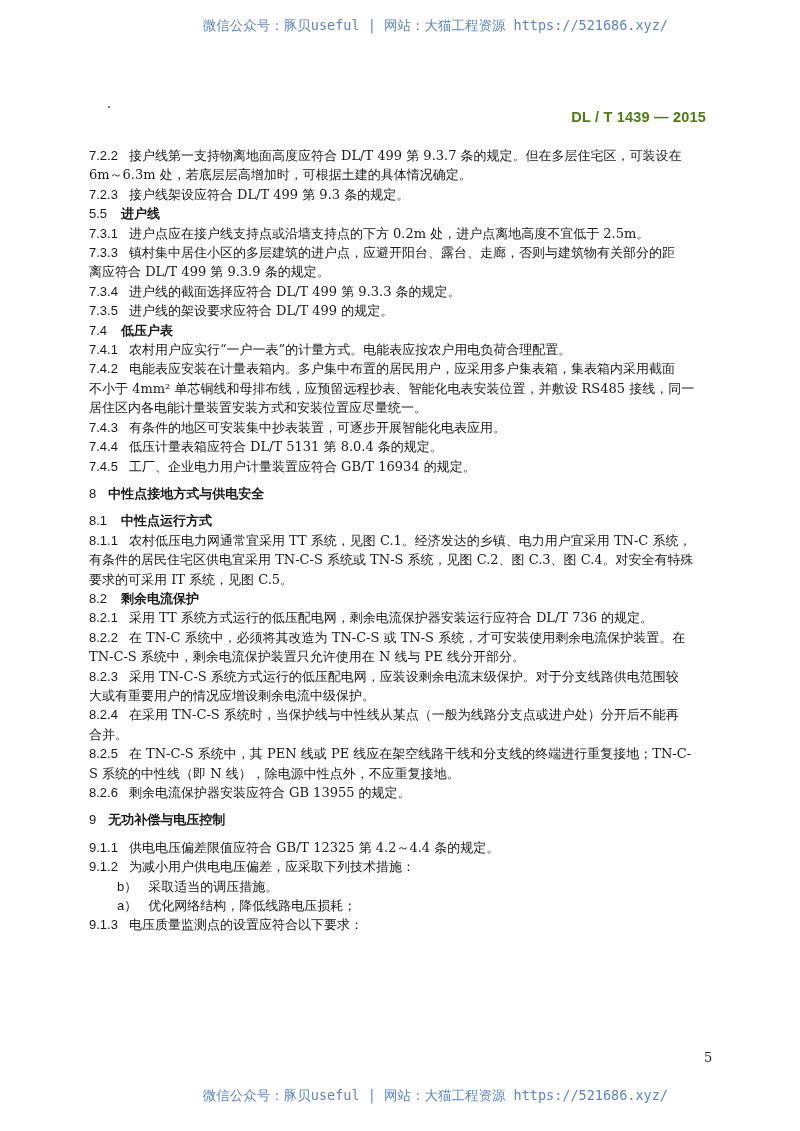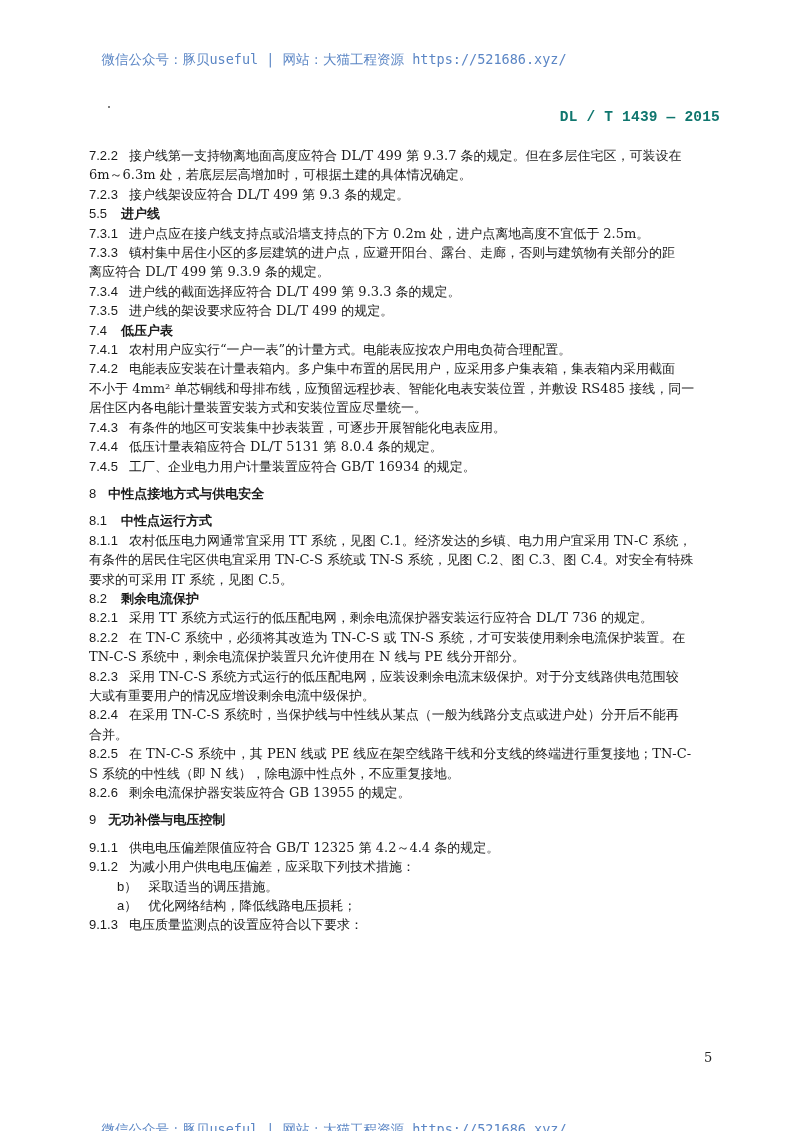--- a/index.html
+++ b/index.html
@@ -1,25 +1,25 @@
 <!DOCTYPE html>
 <html><head>
 <meta charset="utf-8">
 <style>
   html, body { margin:0; padding:0; background:#ffffff; }
   body { width:800px; height:1131px; position:relative; overflow:hidden;
          font-family:"DejaVu Serif", "Liberation Serif", serif; color:#1a1a1a; }
-  .watermark { position:absolute; left:0; width:668px; text-align:center;
+  .watermark { position:absolute; left:0; width:668px; text-align:right;
                font-family:"DejaVu Sans Mono","Liberation Mono", monospace;
-               font-size:13.5px; color:#5b86c5; letter-spacing:0px;margin-top:34px; }
+               font-size:13.5px; color:#5b86c5; letter-spacing:0px; }
   .wm-top { top:17px; }
   .wm-bottom { top:1087px; }
   .dot { position:absolute; left:108px; top:106px; width:2px; height:2px; background:#555; border-radius:1px; }
-  .std-code { position:absolute; right:80px; top:109px; font-family:Liberation Mono, monospace;
-              font-size:14.5px; font-weight:bold; color:#0f766e; letter-spacing:0.2px; }
+  .std-code { position:absolute; right:94px; top:109px; font-family:Liberation Sans, sans-serif;
+              font-size:14.5px; font-weight:bold; color:#4d7c0f; letter-spacing:0.2px; }
   .content { position:absolute; left:89px; top:146px; width:626px; font-size:13px; line-height:19.4px; }
   .line { white-space:nowrap; overflow:hidden; text-align:justify; }
   .num { font-family:"Liberation Sans", sans-serif; display:inline-block; margin-right:11px; }
   .indent-a { padding-left:28px; }
   .h2 { font-family:"Liberation Sans", sans-serif; font-weight:bold; }
   .h2 .num { font-weight:normal; margin-right:14px; }
   .h1 { font-family:"Liberation Sans", sans-serif; font-weight:bold; margin-top:8px; margin-bottom:8px; }
   .h1 .num { font-weight:normal; margin-right:12px; }
   .page-num { position:absolute; left:704px; top:1050px; font-size:13px; color:#222; }
 </style>

